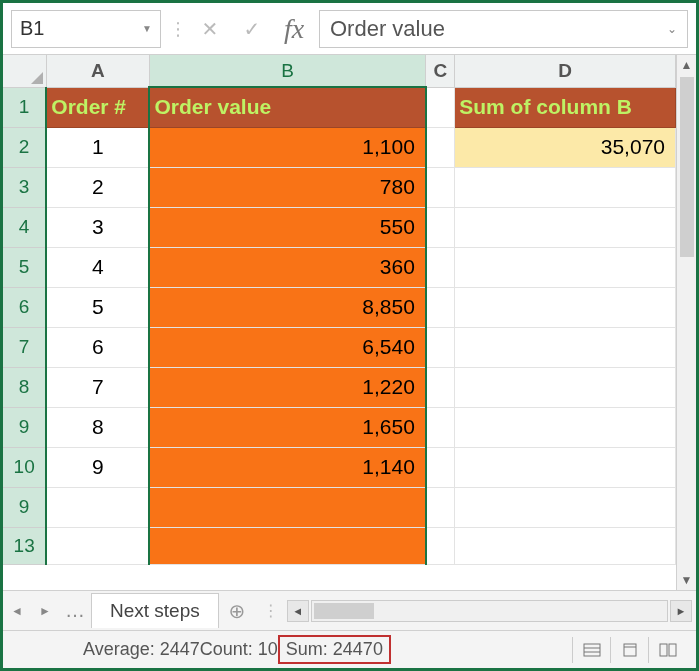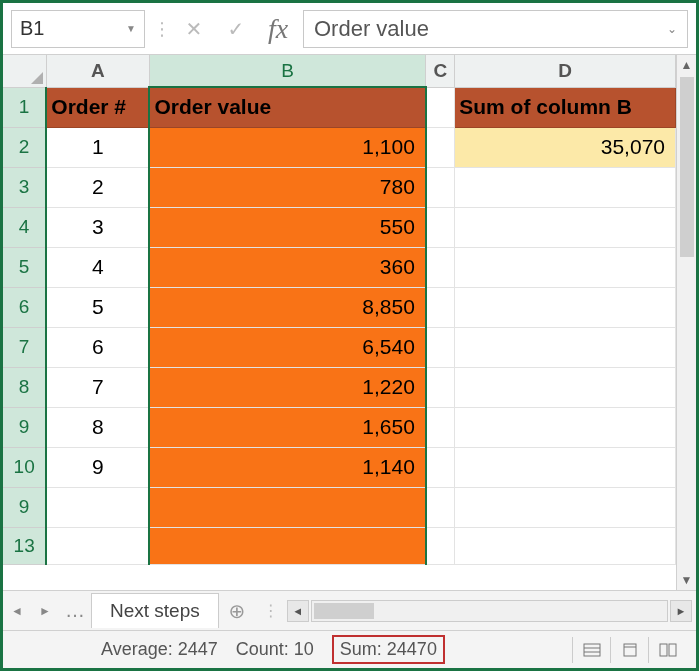--- a/index.html
+++ b/index.html
@@ -1,39 +1,39 @@
 <!DOCTYPE html>
 <html><head>
 <meta charset="utf-8">
 <style>
   * { box-sizing: border-box; margin: 0; padding: 0; font-family: 'Segoe UI', Arial, sans-serif; }
   body { background: #fff; width: 699px; height: 671px; border: 3px solid #1a7343; overflow: hidden; display: flex; flex-direction: column; }
   
   .formula-bar { display: flex; align-items: center; height: 52px; padding: 6px 8px; gap: 8px; border-bottom: 1px solid #d0d0d0; }
-  .name-box { width: 134px; height: 38px; border: 1px solid #c8c8c8; display: flex; align-items: center; justify-content: space-between; padding: 0 8px; font-size: 20px; color: #333; }
+  .name-box { width: 150px; height: 38px; border: 1px solid #c8c8c8; display: flex; align-items: center; justify-content: space-between; padding: 0 8px; font-size: 20px; color: #333; }
   .name-box .dd { color: #888; font-size: 10px; }
   .fb-dots { color: #bbb; font-size: 18px; letter-spacing: -2px; }
   .fb-icon { width: 34px; height: 34px; display: flex; align-items: center; justify-content: center; font-size: 20px; color: #bbb; }
   .fx { font-style: italic; font-family: 'Times New Roman', serif; font-size: 28px; color: #777; }
   .formula-input { flex: 1; height: 38px; border: 1px solid #c8c8c8; padding: 0 10px; font-size: 22px; color: #555; display: flex; align-items: center; justify-content: space-between; }
   .formula-input .dd { color: #888; font-size: 12px; }
   
   .grid-wrap { flex: 1; display: flex; overflow: hidden; }
   .grid { flex: 1; }
   
   table { border-collapse: collapse; width: 100%; }
   .corner { width: 42px; height: 32px; background: #eef1f1; border-right: 1px solid #cfcfcf; border-bottom: 1px solid #cfcfcf; position: relative; }
   .corner::after { content:""; position:absolute; right:3px; bottom:3px; width:0; height:0; border-style:solid; border-width:0 0 12px 12px; border-color: transparent transparent #b0b0b0 transparent; }
   .col-h { background: #eef1f1; border-right: 1px solid #cfcfcf; border-bottom: 1px solid #cfcfcf; text-align: center; font-size: 19px; color: #555; height: 32px; }
   .col-h.sel { background: #cfe7da; border-bottom: 2px solid #1a7343; color: #1a7343; font-weight: 500; }
   .row-h { width: 42px; background: #eef1f1; border-right: 1px solid #cfcfcf; border-bottom: 1px solid #cfcfcf; text-align: center; font-size: 19px; color: #555; height: 40px; }
   .row-h.sel { background: #cfe7da; border-right: 2px solid #1a7343; color: #1a7343; font-weight: 500; }
   
   td.cell { border-right: 1px solid #e3e3e3; border-bottom: 1px solid #e3e3e3; height: 40px; font-size: 21px; padding: 0 10px; background: #fff; }
-  td.hdr-cell { background: #b7522e; color: #000000; font-weight: bold; font-size: 21px; padding: 0 4px; border-right:1px solid #9c4526; border-bottom:1px solid #9c4526;}
+  td.hdr-cell { background: #b7522e; color: #bef264; font-weight: bold; font-size: 21px; padding: 0 4px; border-right:1px solid #9c4526; border-bottom:1px solid #9c4526;}
   td.center { text-align: center; }
   td.right { text-align: right; }
   td.sel { background: #f97316; }
   td.highlight { background: #fce9a8; text-align: right; }
   
   .col-A { width: 100px; }
   .col-B { width: 268px; }
   .col-C { width: 28px; }
   .col-D { width: 214px; }
   
@@ -45,21 +45,21 @@
   .tabs .nav { width: 28px; text-align: center; color: #888; font-size: 12px; }
   .tabs .ell { color: #888; font-size: 20px; padding: 0 6px; }
   .tabs .tab { background: #fff; border: 1px solid #ccc; border-bottom: none; padding: 6px 18px; font-size: 19px; color: #444; }
   .tabs .add { width: 36px; text-align: center; color: #999; font-size: 20px; }
   .tabs .dots2 { color:#bbb; padding:0 8px;}
   .tabs .hscroll { flex: 1; display: flex; align-items: center; gap: 2px; padding-right: 4px; }
   .tabs .hbtn { width: 22px; height: 22px; background: #e8e8e8; border:1px solid #ccc; display:flex; align-items:center; justify-content:center; font-size:11px; color:#555;}
   .tabs .htrack { flex:1; height: 22px; background: #f0f0f0; border:1px solid #ccc; position:relative;}
   .tabs .hthumb { position:absolute; left:2px; top:2px; width:60px; height:16px; background:#cfcfcf;}
   
-  .status { height: 38px; display: flex; align-items: center; background: #f4f4f4; border-top: 1px solid #d0d0d0; font-size: 18px; color: #555; padding: 0 10px; gap: 18px; }
+  .status { height: 38px; display: flex; align-items: center; background: #f4f4f4; border-top: 1px solid #d0d0d0; font-size: 18px; color: #555; padding: 0 10px; }
   .status .spacer-l { width: 70px; }
   .status .sum-box { border: 2px solid #c03030; padding: 2px 6px; }
   .status .views { margin-left: auto; display: flex; gap: 0; }
   .status .vbtn { width: 38px; height: 26px; border-left:1px solid #ccc; display:flex; align-items:center; justify-content:center;}
   .status .vbtn svg { width:18px; height:14px; }
   
   
   .colB-sel-top { border-top: 2px solid #1a7343 !important; }
   .colB-sel-left { border-left: 2px solid #1a7343 !important; }
   .colB-sel-right { border-right: 2px solid #1a7343 !important; }

